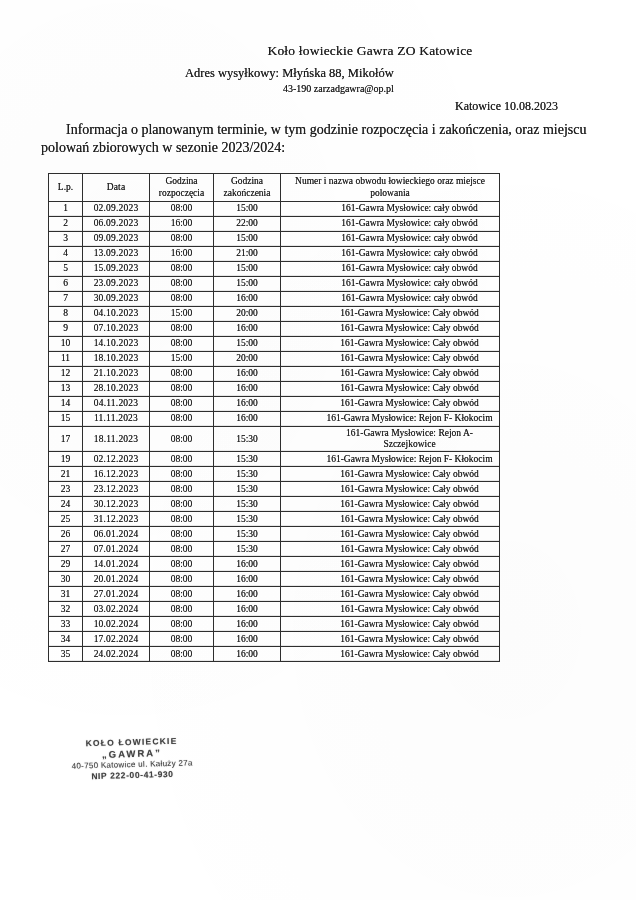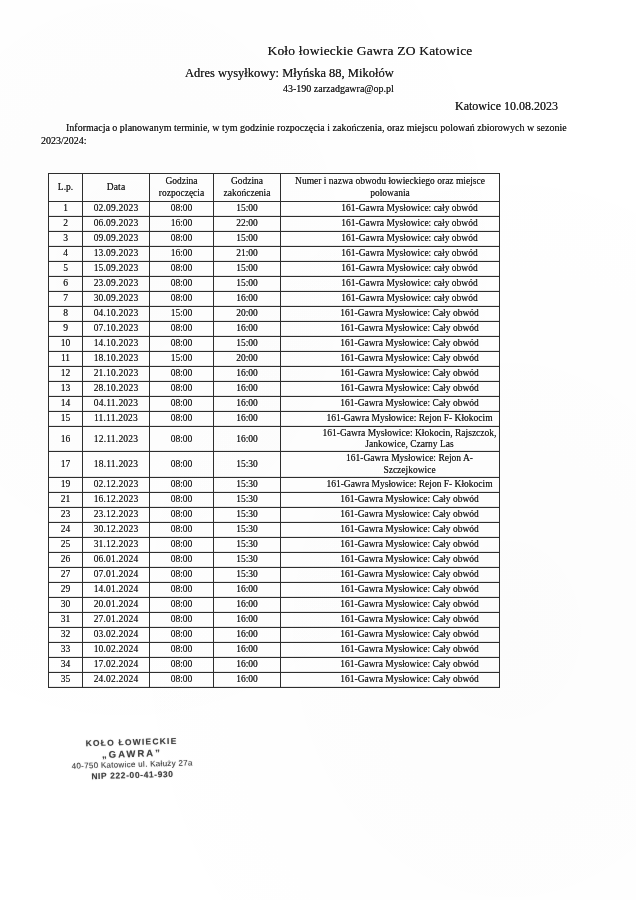--- a/index.html
+++ b/index.html
@@ -23,21 +23,21 @@
   .doc-title{
     position:absolute; top:43px; left:0; width:740px;
     text-align:center;
     font-size:13.5px; letter-spacing:0.2px;
   }
   .addr1{ position:absolute; top:66px; left:185px; font-size:12.5px; }
   .addr2{ position:absolute; top:83px; left:283px; font-size:10px; }
   .place-date{ position:absolute; top:99px; left:455px; font-size:12px; }
   .intro{
     position:absolute; top:121px; left:41px; width:556px;
-    font-size:10px; line-height:1.3; text-indent:25px;
+    font-size:14px; line-height:1.3; text-indent:25px;
   }
 
   table.schedule{
     position:absolute; top:173px; left:48px; width:452px;
     border-collapse:collapse;
     table-layout:fixed;
     font-size:9.5px;
     line-height:1.18;
   }
   table.schedule th, table.schedule td{
@@ -201,27 +201,20 @@
           <td class="col4">161-Gawra Mysłowice: Cały obwód</td>
         </tr>
         <tr>
           <td class="col0">15</td>
           <td class="col1">11.11.2023</td>
           <td class="col2">08:00</td>
           <td class="col3">16:00</td>
           <td class="col4">161-Gawra Mysłowice: Rejon F- Kłokocim</td>
         </tr>
         <tr>
-          <td class="col0">16</td>
-          <td class="col1">12.11.2023</td>
-          <td class="col2">08:00</td>
-          <td class="col3">16:00</td>
-          <td class="col4">161-Gawra Mysłowice: Kłokocin, Rajszczok, Jankowice, Czarny Las</td>
-        </tr>
-        <tr>
           <td class="col0">17</td>
           <td class="col1">18.11.2023</td>
           <td class="col2">08:00</td>
           <td class="col3">15:30</td>
           <td class="col4">161-Gawra Mysłowice: Rejon A-Szczejkowice</td>
         </tr>
         <tr>
           <td class="col0">19</td>
           <td class="col1">02.12.2023</td>
           <td class="col2">08:00</td>

